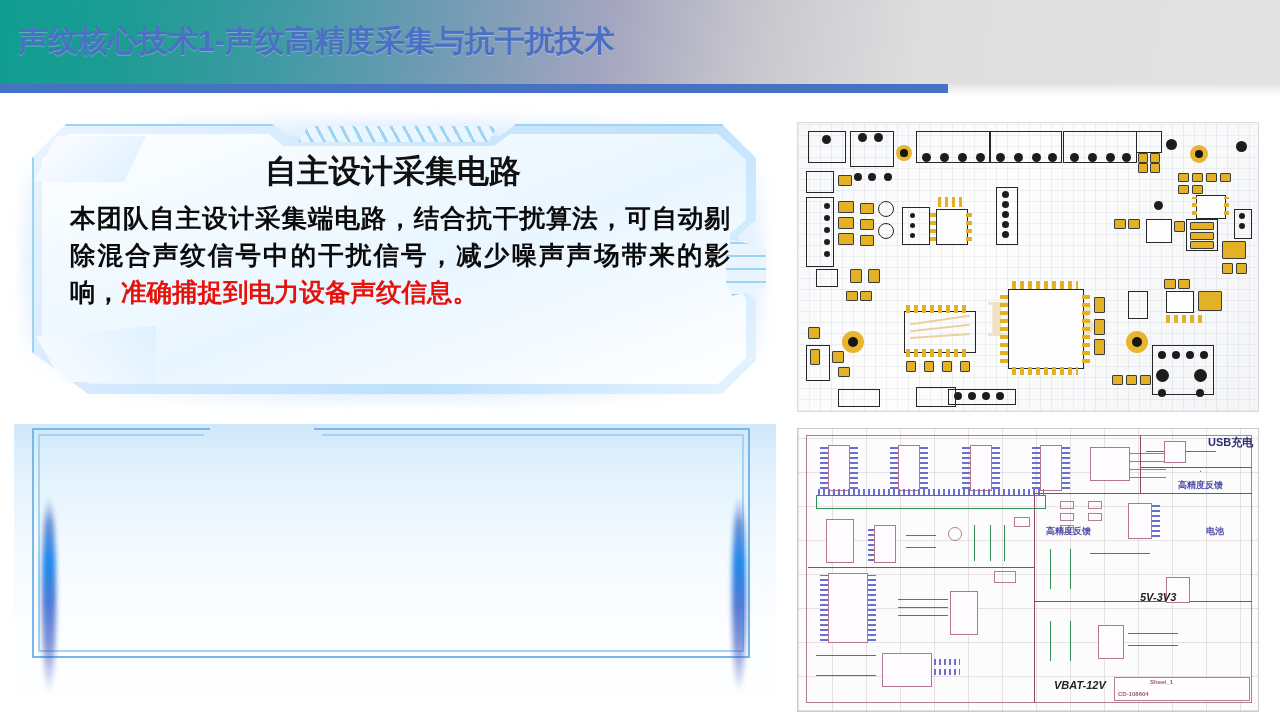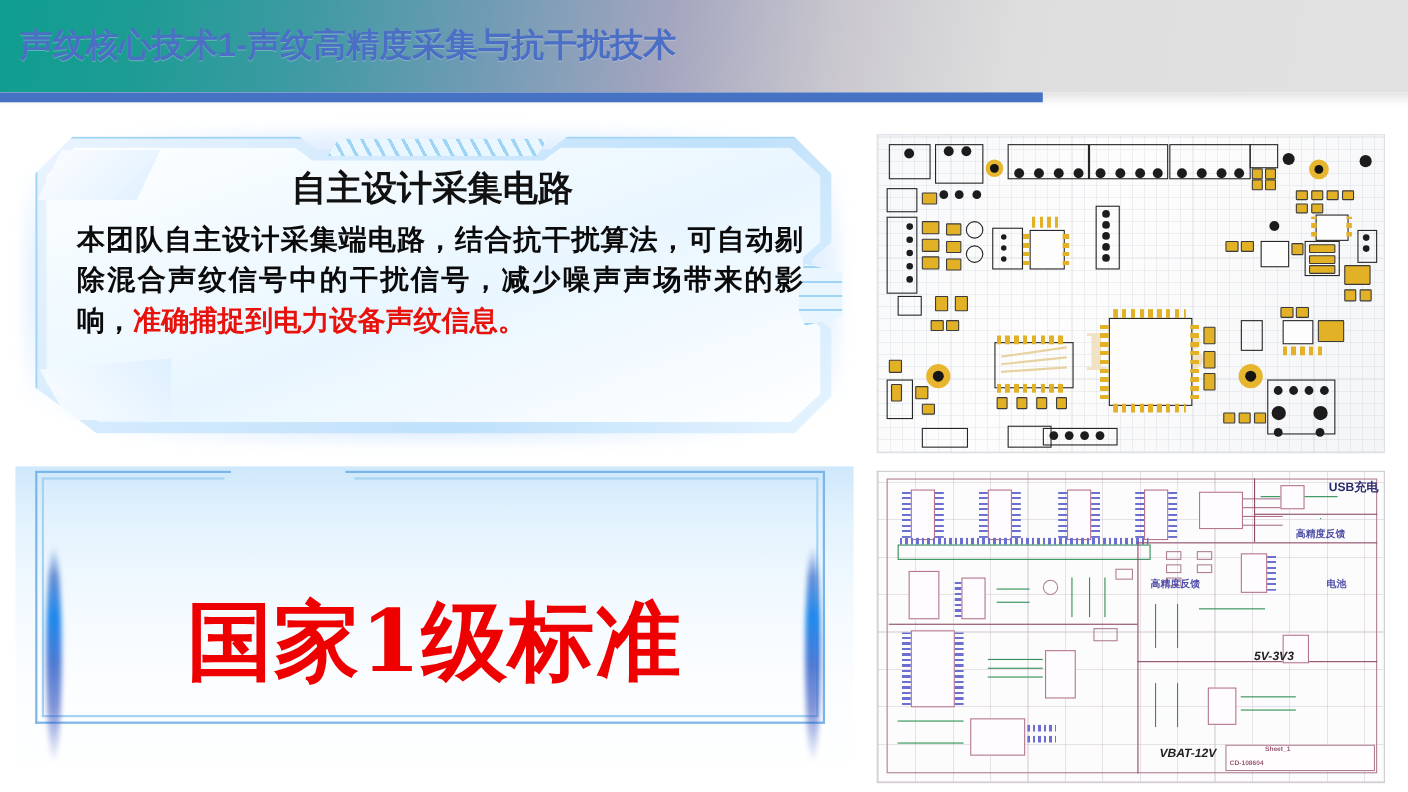--- a/index.html
+++ b/index.html
@@ -330,21 +330,20 @@
 
   <div id="stat-card">
     <div id="stat-frame-outer"></div>
     <div id="stat-frame-inner"></div>
     <div class="stat-top-seg" style="left:18px;width:178px;"></div>
     <div class="stat-top-seg" style="left:300px;width:436px;"></div>
     <div class="stat-top-seg b" style="left:24px;width:166px;"></div>
     <div class="stat-top-seg b" style="left:308px;width:422px;"></div>
     <div id="stat-glow-l"></div>
     <div id="stat-glow-r"></div>
-    <div id="stat-line2">国家1级标准</div>
   </div>
 
   <div id="pcb-image">
     <div class="grid"></div>
     <div class="ghost" style="left:188px;top:170px;">PCB</div>
 
     <div class="outline" style="left:10px;top:8px;width:36px;height:30px;"></div>
     <div class="outline" style="left:52px;top:8px;width:42px;height:34px;"></div>
     <div class="vhole" style="left:24px;top:12px;width:9px;height:9px;"></div>
     <div class="vhole" style="left:60px;top:10px;width:9px;height:9px;"></div>

